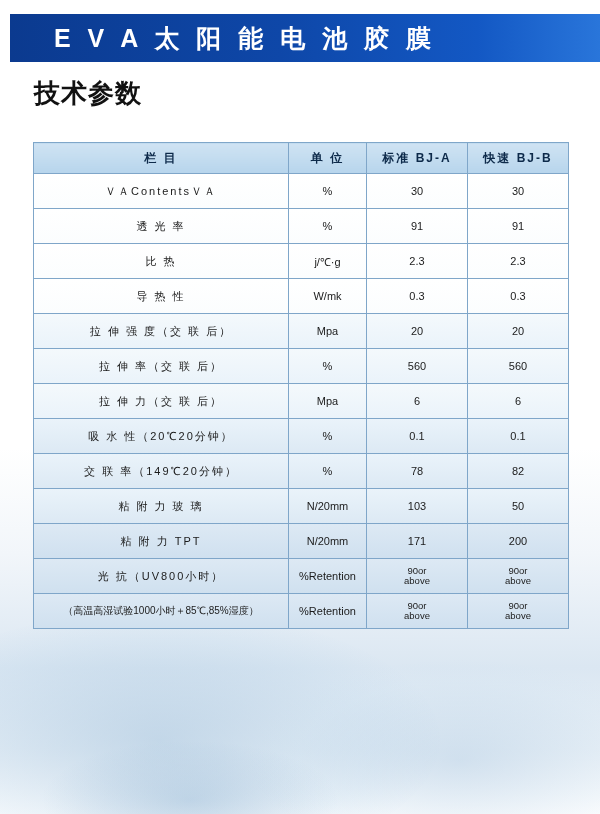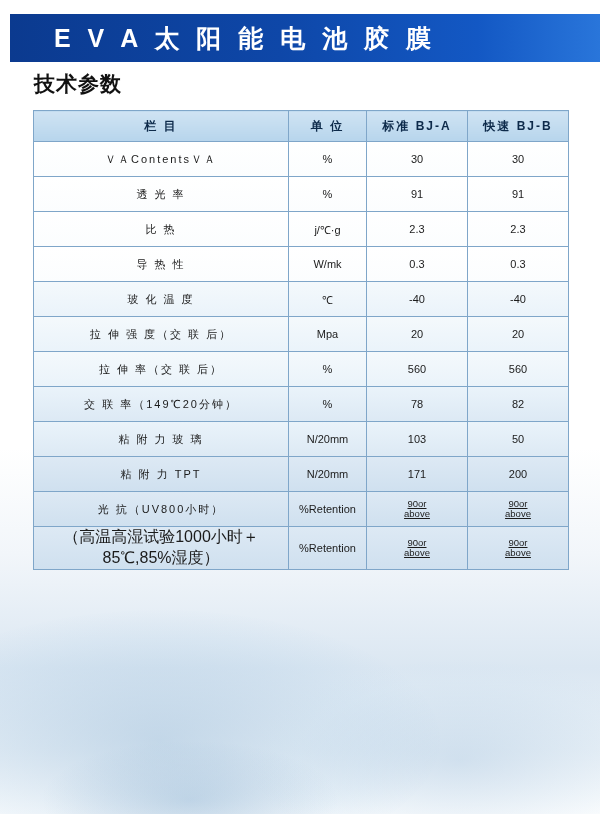--- a/index.html
+++ b/index.html
@@ -66,38 +66,39 @@
     font-size: 25px;
     font-weight: bold;
     letter-spacing: 5px;
     font-family: "Liberation Sans", sans-serif;
     white-space: nowrap;
   }
 
   .section-title {
     position: absolute;
     left: 34px;
-    top: 70px;
-    font-size: 21px;
+    top: 76px;
+    font-size: 26px;
     font-weight: bold;
     color: #111111;
     letter-spacing: 1px;
   }
 
   
   .table-wrap {
     position: absolute;
     left: 33px;
     top: 110px;
     width: 535px;
   }
   table.spec {
     border-collapse: collapse;
     width: 535px;
     table-layout: fixed;
+    margin-top: 32px;
   }
   table.spec th, table.spec td {
     border: 1px solid #7fa6c9;
     text-align: center;
     vertical-align: middle;
     font-size: 11px;
     color: #1b1b1b;
     padding: 0;
     height: 34px;
   }
@@ -113,41 +114,40 @@
   .col-unit { width: 78px; }
   .col-a { width: 101px; }
   .col-b { width: 101px; }
 
   td.item {
     letter-spacing: 2px;
     font-size: 11.5px;
   }
   td.item.small {
     letter-spacing: 0px;
-    font-size: 16px;
+    font-size: 10px;
   }
   td.unit {
     font-size: 10.5px;
   }
   td.val {
     font-size: 11px;
   }
   .row-grad-0 { background: linear-gradient(to bottom, #ffffff 0%, #fbfdfe 100%); }
   .row-tint { background: linear-gradient(to bottom, #f4f9fc 0%, #eaf3fa 100%); }
   .row-tint2 { background: linear-gradient(to bottom, #eaf3fa 0%, #dce9f4 100%); }
   .row-tint3 { background: linear-gradient(to bottom, #dde9f4 0%, #cfe0ef 100%); padding-left: 24px; }
 
   sup.supnum {
     font-size: 8px;
     vertical-align: super;
   }
   .two-line {
     line-height: 1.05;
     font-size: 9.5px;
-    text-decoration: underline;
   }
   .two-line span { display: block; }
 </style>
 </head>
 <body>
 
 <div class="page">
 
   <div class="deco deco-1"></div>
   <div class="deco deco-2"></div>
@@ -194,36 +194,42 @@
             <td class="val">2.3</td>
             <td class="val">2.3</td>
           </tr>
           <tr class="row-grad-0">
             <td class="item">导 热 性</td>
             <td class="unit">W/mk</td>
             <td class="val">0.3</td>
             <td class="val">0.3</td>
           </tr>
           <tr class="row-tint">
-            <td class="item">玻 化 温 度</td>
-            <td class="unit">℃</td>
-            <td class="val">-40</td>
-            <td class="val">-40</td>
-          </tr>
-          <tr class="row-tint">
             <td class="item">拉 伸 强 度（交 联 后）</td>
             <td class="unit">Mpa</td>
             <td class="val">20</td>
             <td class="val">20</td>
           </tr>
           <tr class="row-tint">
             <td class="item">拉 伸 率（交 联 后）</td>
             <td class="unit">%</td>
             <td class="val">560</td>
             <td class="val">560</td>
+          </tr>
+          <tr class="row-tint">
+            <td class="item">拉 伸 力（交 联 后）</td>
+            <td class="unit">Mpa</td>
+            <td class="val">6</td>
+            <td class="val">6</td>
+          </tr>
+          <tr class="row-tint2">
+            <td class="item">吸 水 性（20℃20分钟）</td>
+            <td class="unit">%</td>
+            <td class="val">0.1</td>
+            <td class="val">0.1</td>
           </tr>
           <tr class="row-tint2">
             <td class="item">交 联 率（149℃20分钟）</td>
             <td class="unit">%</td>
             <td class="val">78</td>
             <td class="val">82</td>
           </tr>
           <tr class="row-tint2">
             <td class="item">粘 附 力 玻 璃</td>
             <td class="unit">N/20mm</td>

